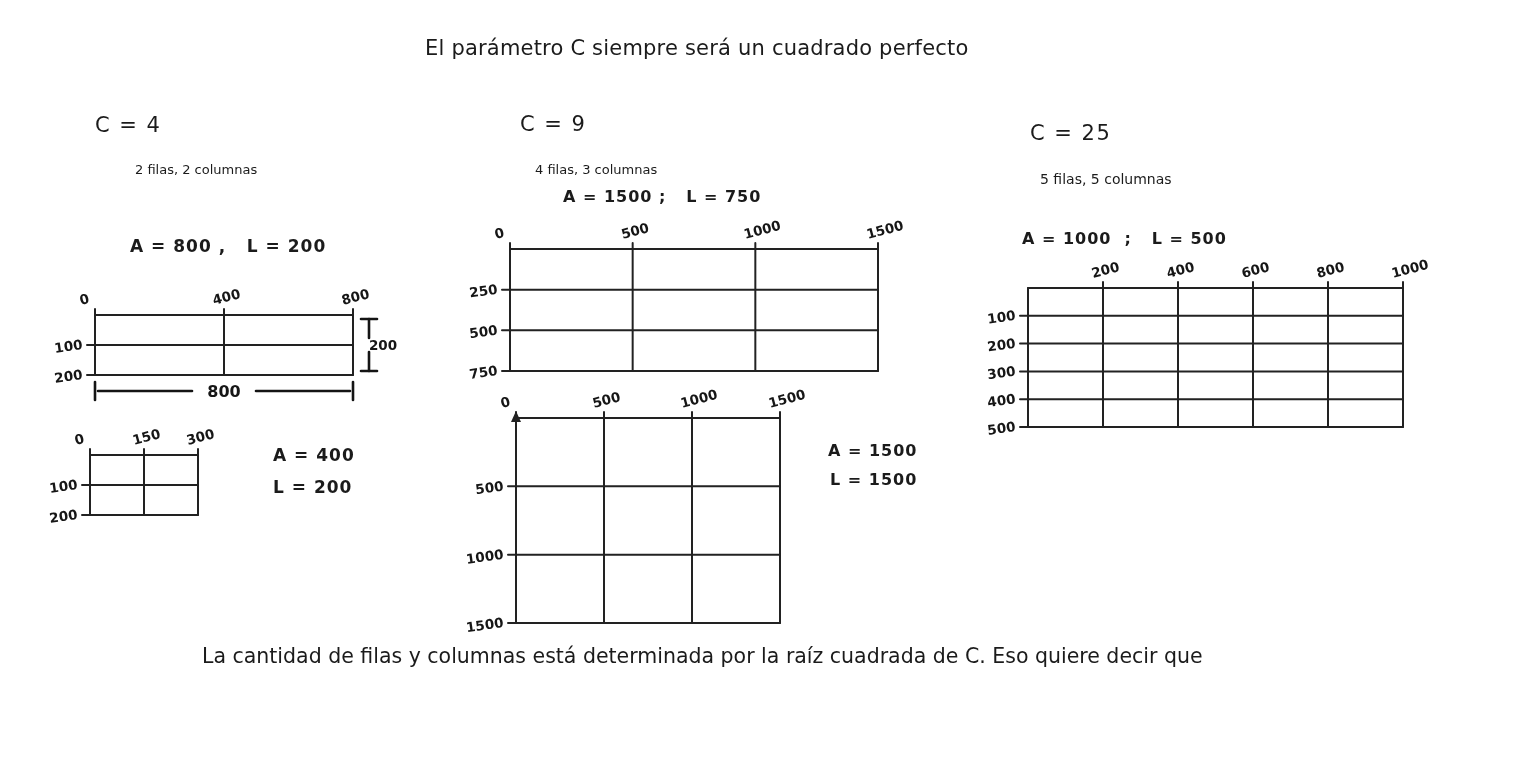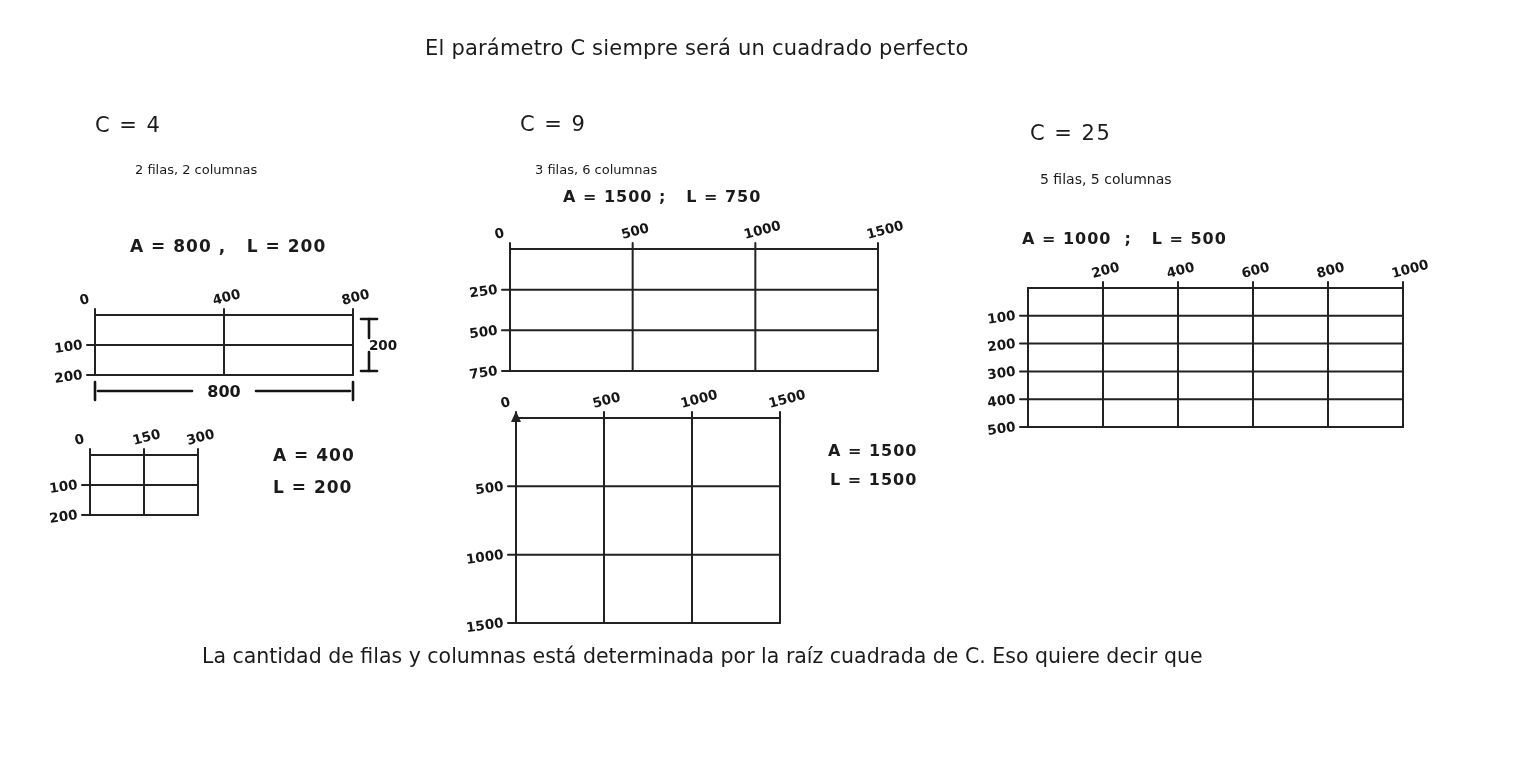--- a/index.html
+++ b/index.html
@@ -80,21 +80,21 @@
       <text x="128" y="22" transform="rotate(-15 128 22)">300</text>
       <line x1="22" y1="62" x2="30" y2="62"></line>
       <text x="18" y="66" text-anchor="end" transform="rotate(-8 18 66)">100</text>
       <line x1="22" y1="92" x2="30" y2="92"></line>
       <text x="18" y="96" text-anchor="end" transform="rotate(-8 18 96)">200</text>
     </svg>
   <div class="txt dims" style="left:237px; top:445px;">A = 400</div>
   <div class="txt dims" style="left:237px; top:477px;">L = 200</div>
 
   <div class="txt c-label" style="left:520px; top:112px;">C = 9</div>
-  <div class="txt sub" style="left:535px; top:162px;">3 filas, 6 columnas</div>
+  <div class="txt sub" style="left:535px; top:162px;">4 filas, 3 columnas</div>
   <div class="txt dims-sm" style="left:563px; top:187px;">A = 1500 ;   L = 750</div>
 
   <svg class="grid" style="left:455px; top:222px;" width="460" height="160">
       <line x1="55" y1="27" x2="55" y2="149"></line>
       <line x1="177.66666666666669" y1="27" x2="177.66666666666669" y2="149"></line>
       <line x1="300.33333333333337" y1="27" x2="300.33333333333337" y2="149"></line>
       <line x1="423" y1="27" x2="423" y2="149"></line>
       <line x1="55" y1="27" x2="423" y2="27"></line>
       <line x1="55" y1="67.66666666666666" x2="423" y2="67.66666666666666"></line>
       <line x1="55" y1="108.33333333333333" x2="423" y2="108.33333333333333"></line>

